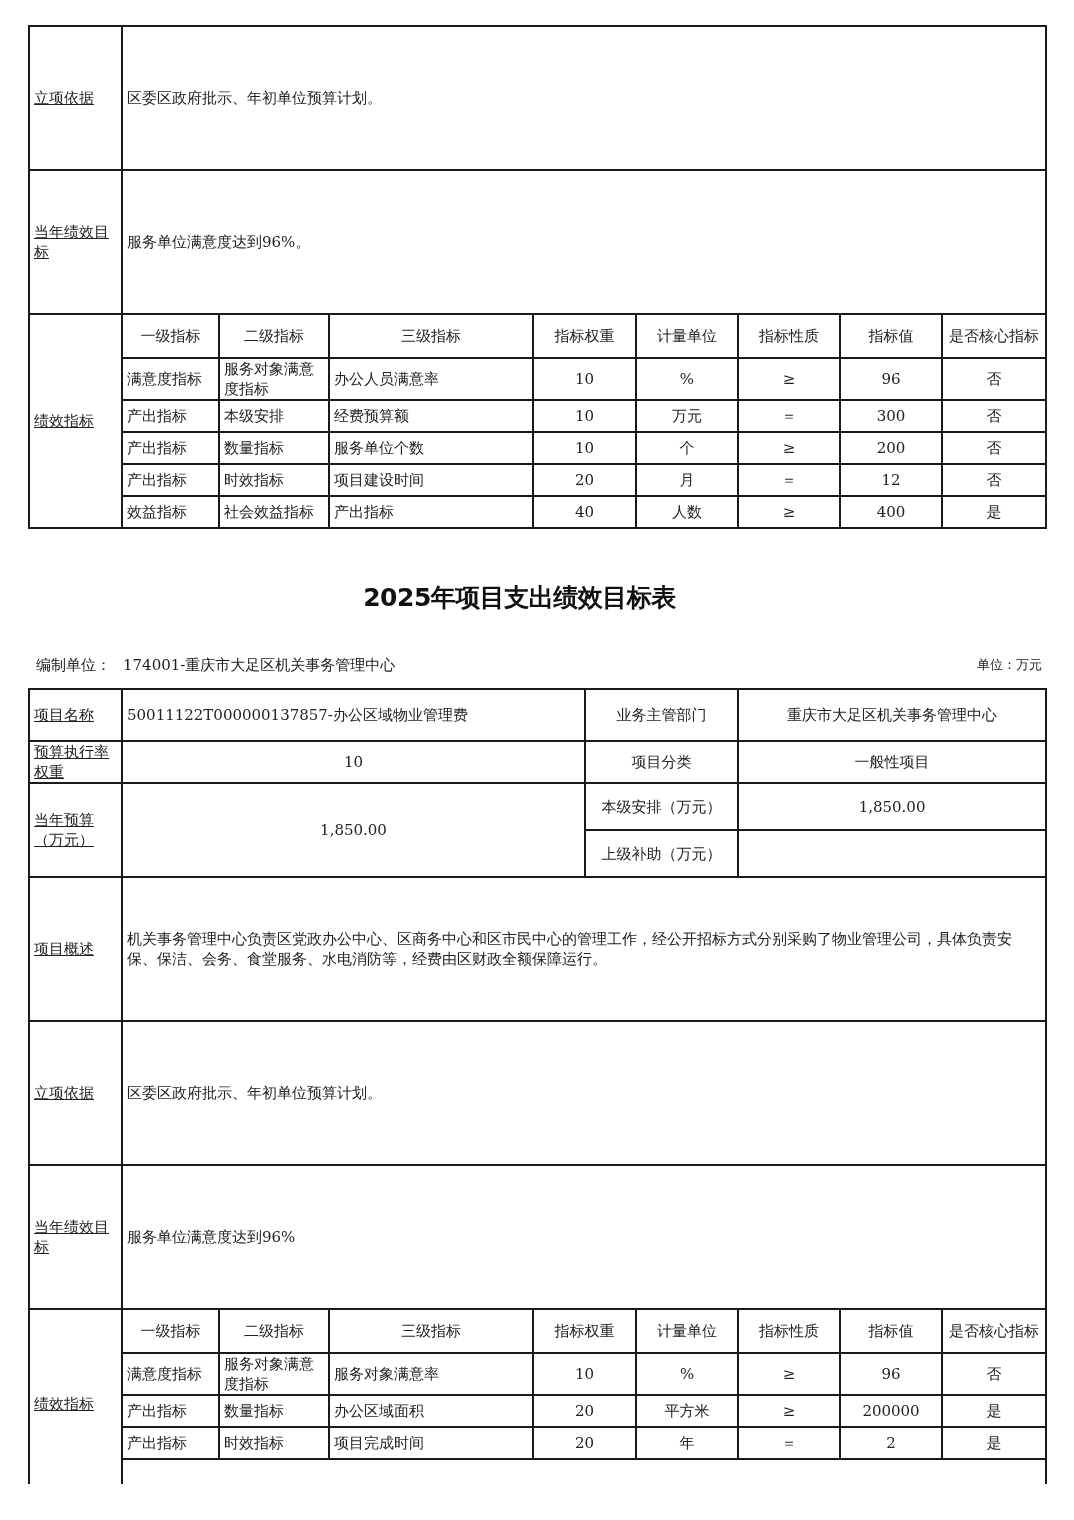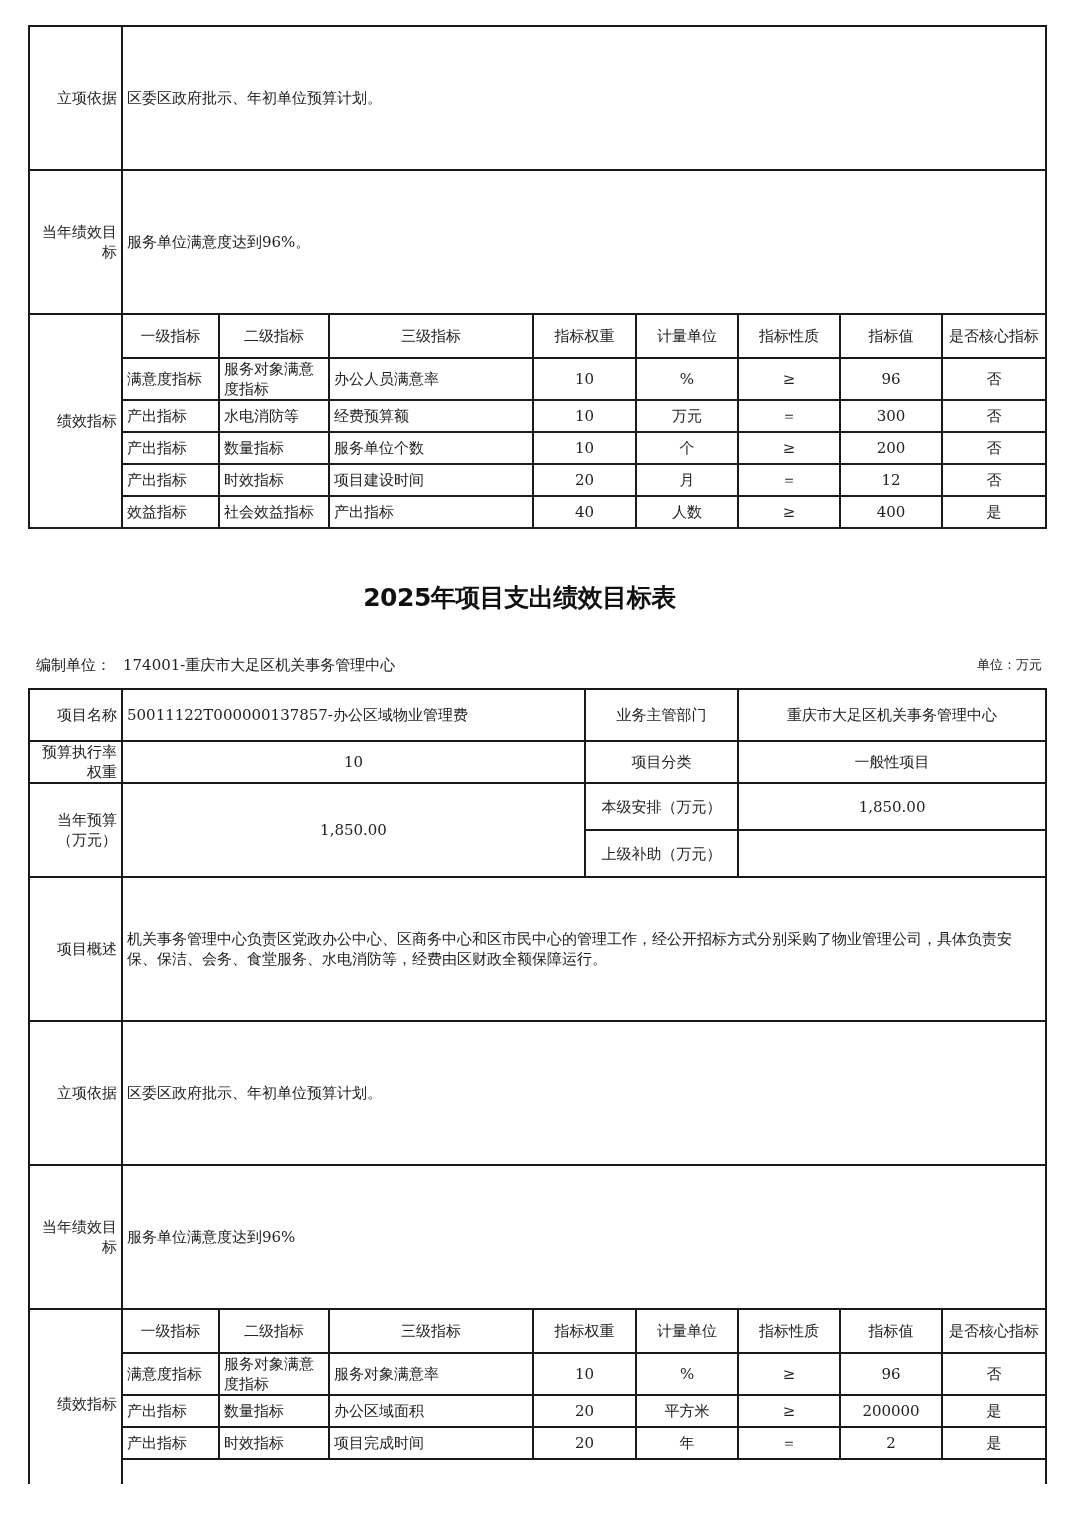--- a/index.html
+++ b/index.html
@@ -5,21 +5,21 @@
   html, body { margin: 0; padding: 0; background: #ffffff; }
   body {
     width: 1074px; height: 1520px; position: relative; overflow: hidden;
     font-family: "DejaVu Serif", "Liberation Serif", serif;
     color: #222; font-size: 15px;
   }
   .tbl { position: absolute; left: 28px; width: 1017px; border-collapse: collapse; table-layout: fixed; }
   .tbl td { border: 2px solid #1a1a1a; padding: 0 4px; vertical-align: middle; line-height: 20px; overflow: hidden; }
   .c { text-align: center; }
   .l { text-align: left; }
-  .lbl { text-align: right; }
+  .lbl { text-align: left; text-decoration: underline; }
   #t1 { top: 25px; }
   #t2 { top: 688px; }
   .title {
     position: absolute; left: 0; width: 1039px; top: 581px; text-align: center;
     font-family: "DejaVu Sans", "Liberation Sans", sans-serif; font-size: 25px; font-weight: bold; color: #111;
     letter-spacing: -0.5px;
   }
   .meta-left { position: absolute; left: 36px; top: 656px; font-size: 15px; }
   .meta-right { position: absolute; right: 32px; top: 656px; font-size: 13px; }
   .meta-left span { margin-right: 12px; }
@@ -69,21 +69,21 @@
     <td class="l">服务对象满意度指标</td>
     <td class="l">办公人员满意率</td>
     <td class="c">10</td>
     <td class="c">%</td>
     <td class="c">≥</td>
     <td class="c">96</td>
     <td class="c">否</td>
   </tr>
   <tr class="r1">
     <td class="l">产出指标</td>
-    <td class="l">水电消防等</td>
+    <td class="l">本级安排</td>
     <td class="l">经费预算额</td>
     <td class="c">10</td>
     <td class="c">万元</td>
     <td class="c">＝</td>
     <td class="c">300</td>
     <td class="c">否</td>
   </tr>
   <tr class="r1">
     <td class="l">产出指标</td>
     <td class="l">数量指标</td>

